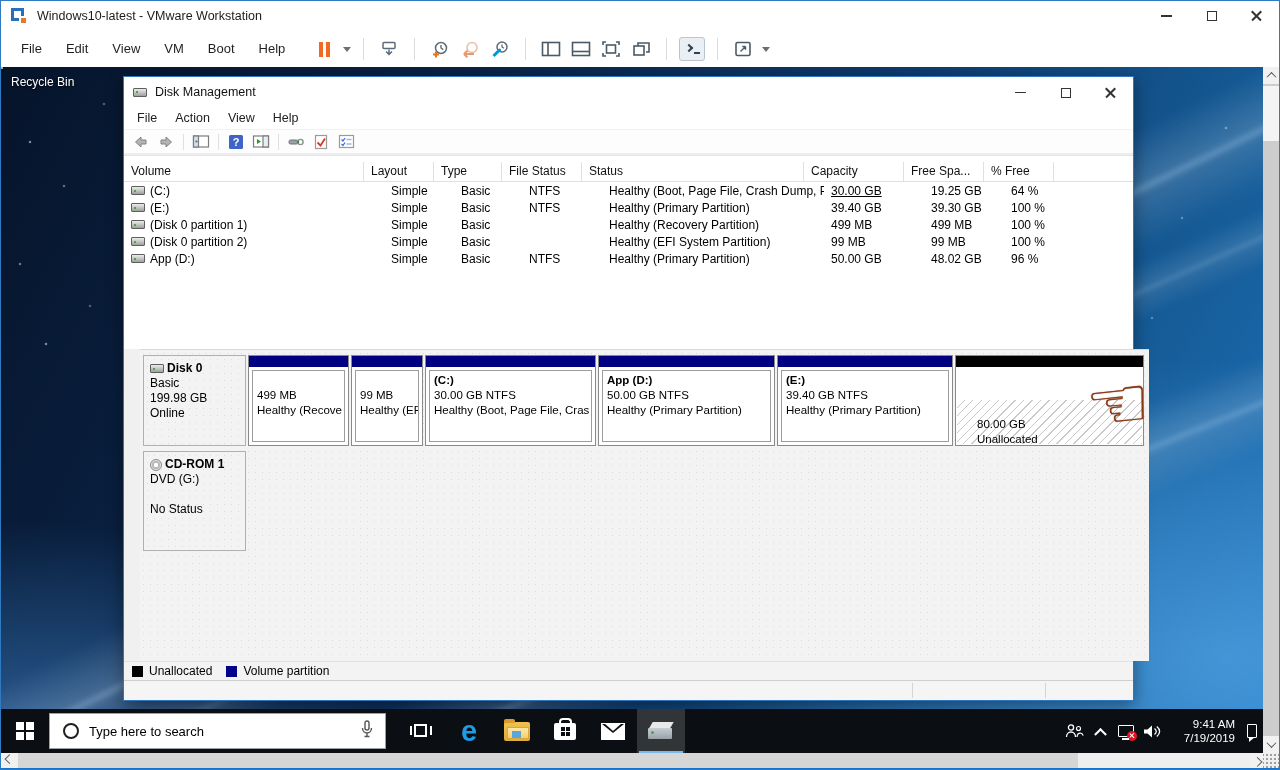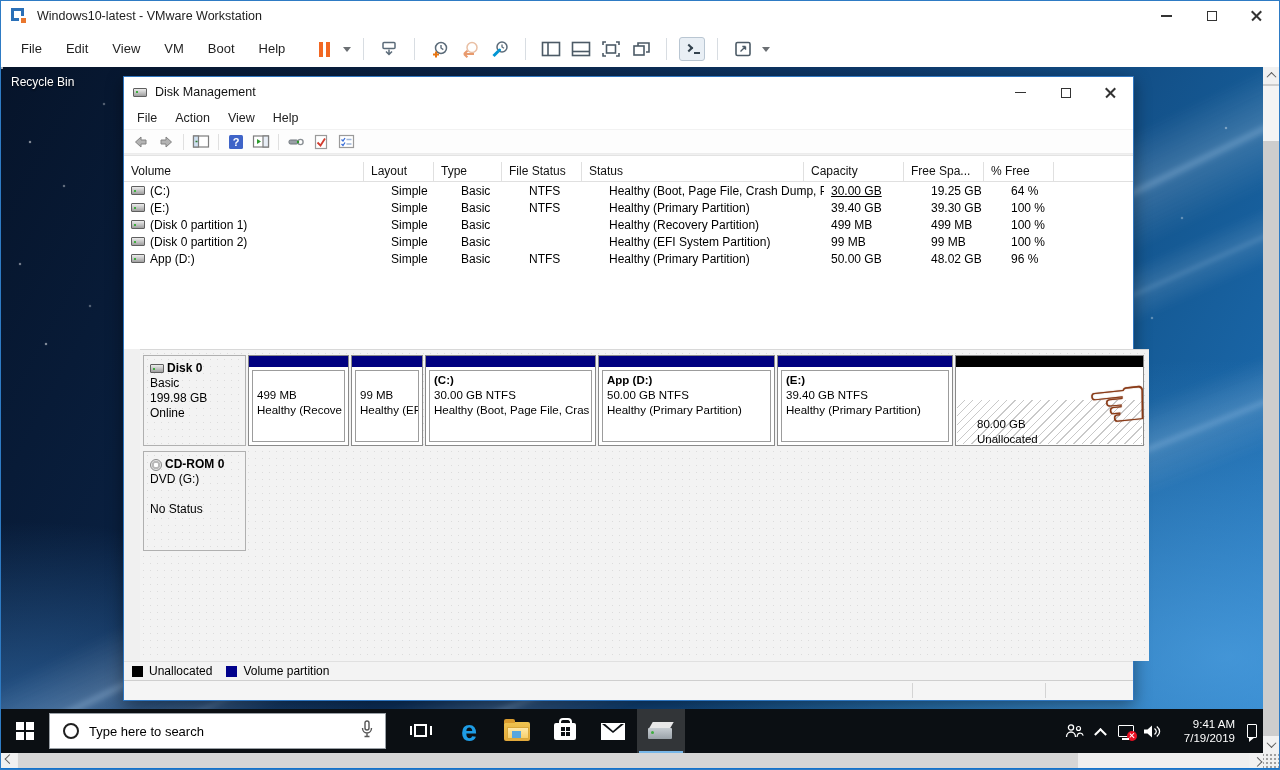--- a/index.html
+++ b/index.html
@@ -501,21 +501,21 @@
               <div class="pl">80.00 GB</div>
               <div class="pl">Unallocated</div>
             </div>
             <span class="hand" style="color: rgb(138, 58, 22);">☜</span>
           </div>
         </div>
 
       <div class="dlabel" style="top:101px;height:100px;">
         <div class="bold">
             <span class="cd-ico"></span>
-            <span>CD-ROM 0</span>
+            <span>CD-ROM 1</span>
           </div>
         <div>DVD (G:)</div>
         <div style="height:15px;"></div>
         <div>No Status</div>
       </div>
     </div>
 
     <div id="legend" class="legendbar">
         <span class="lg-item">
           <span class="lg-sq" style="background: rgb(0, 0, 0);"></span>

